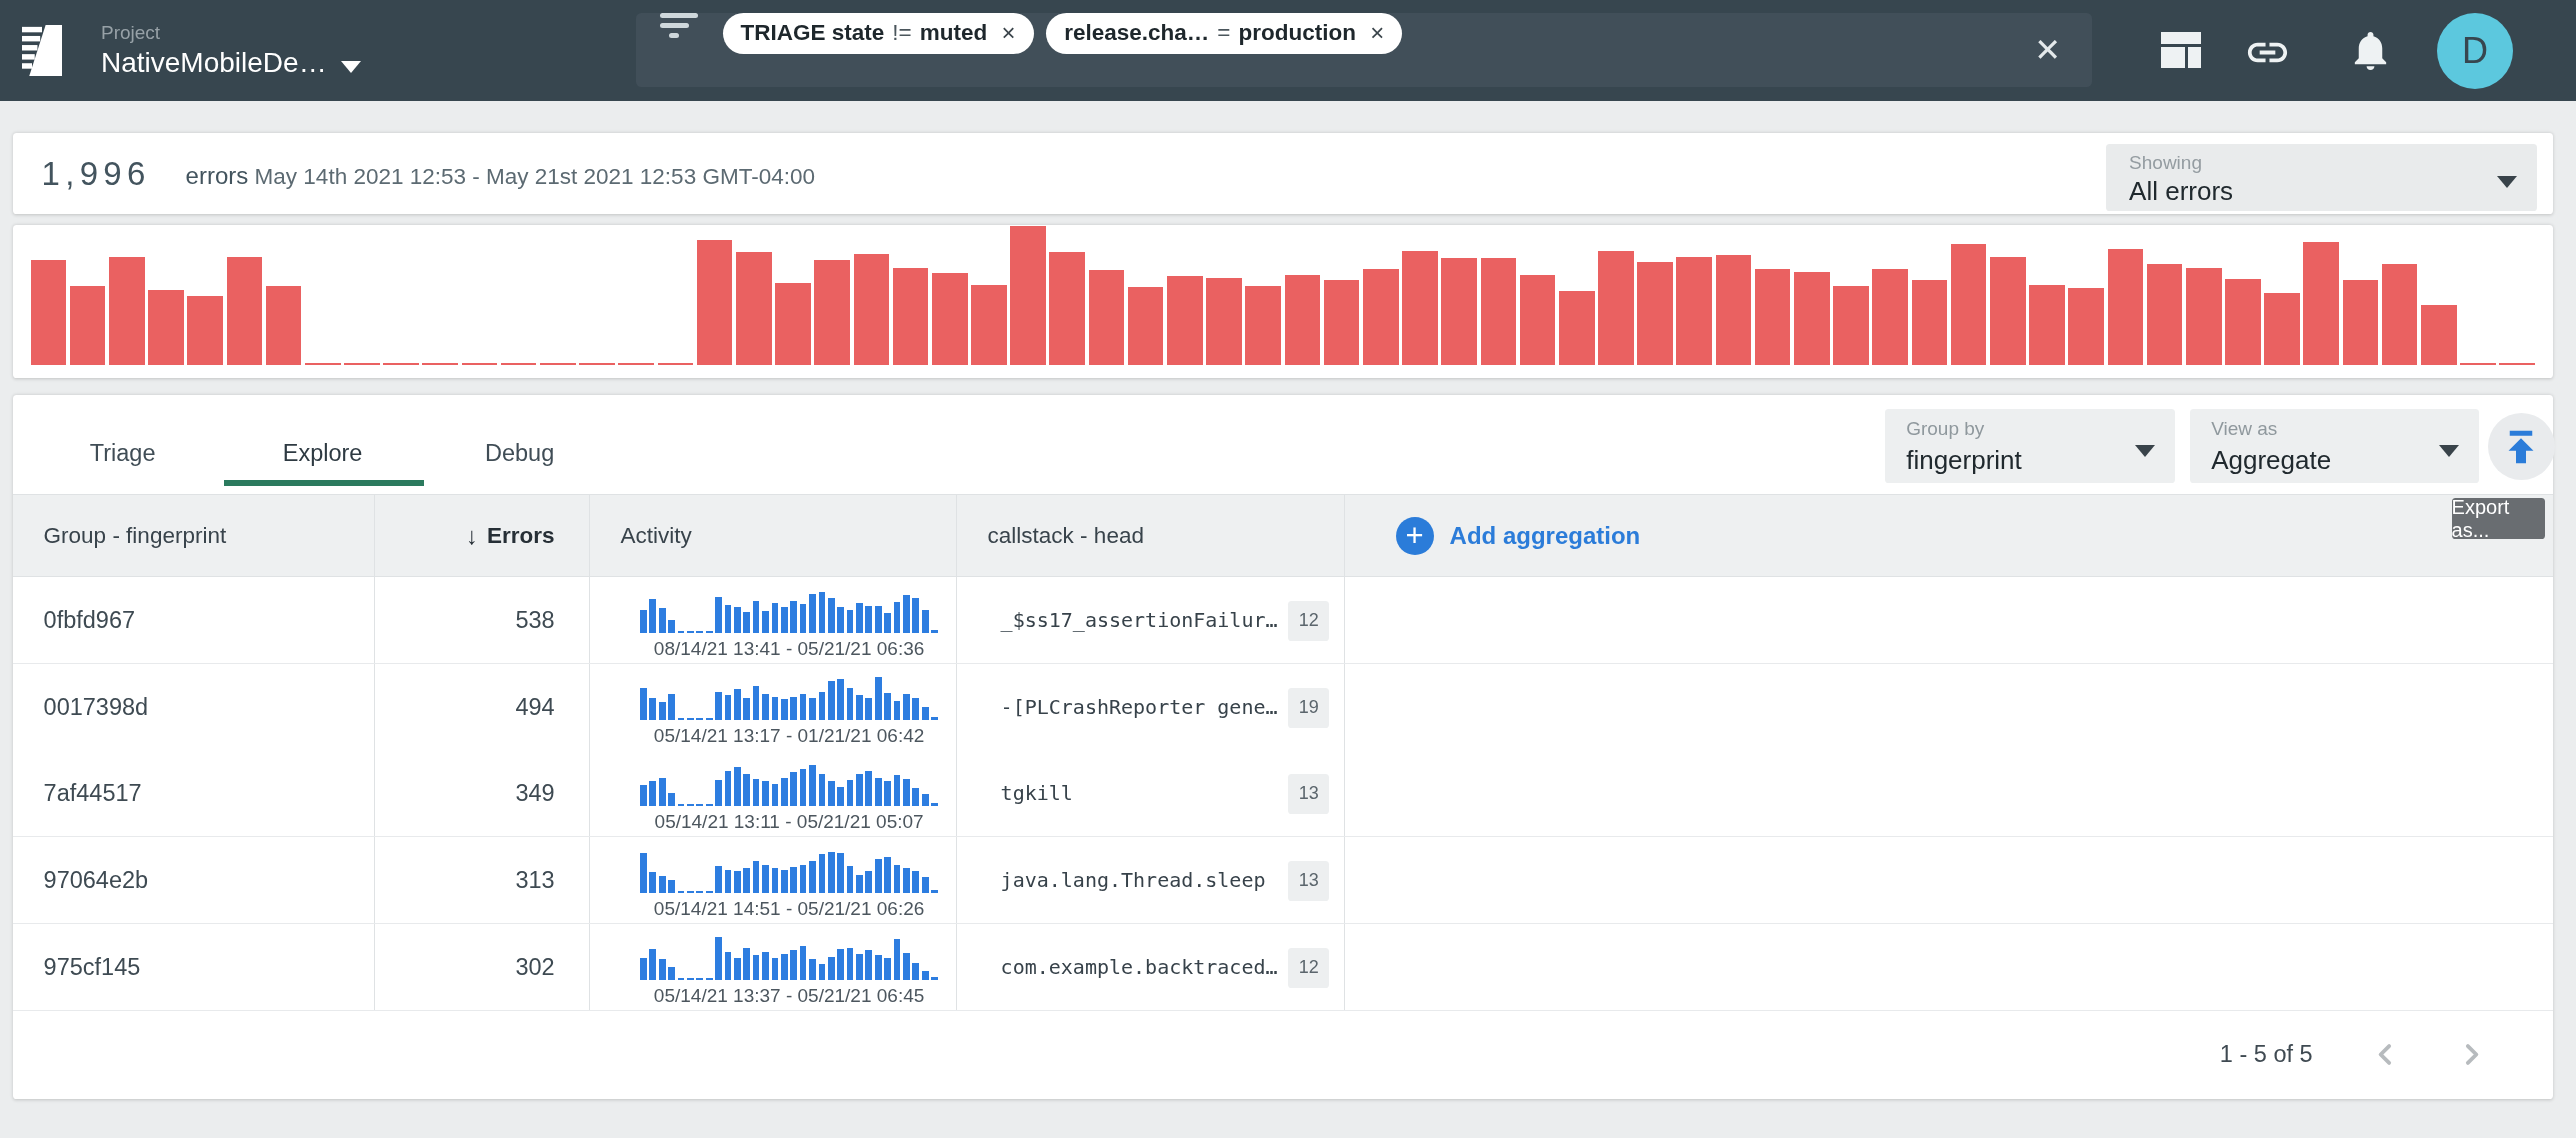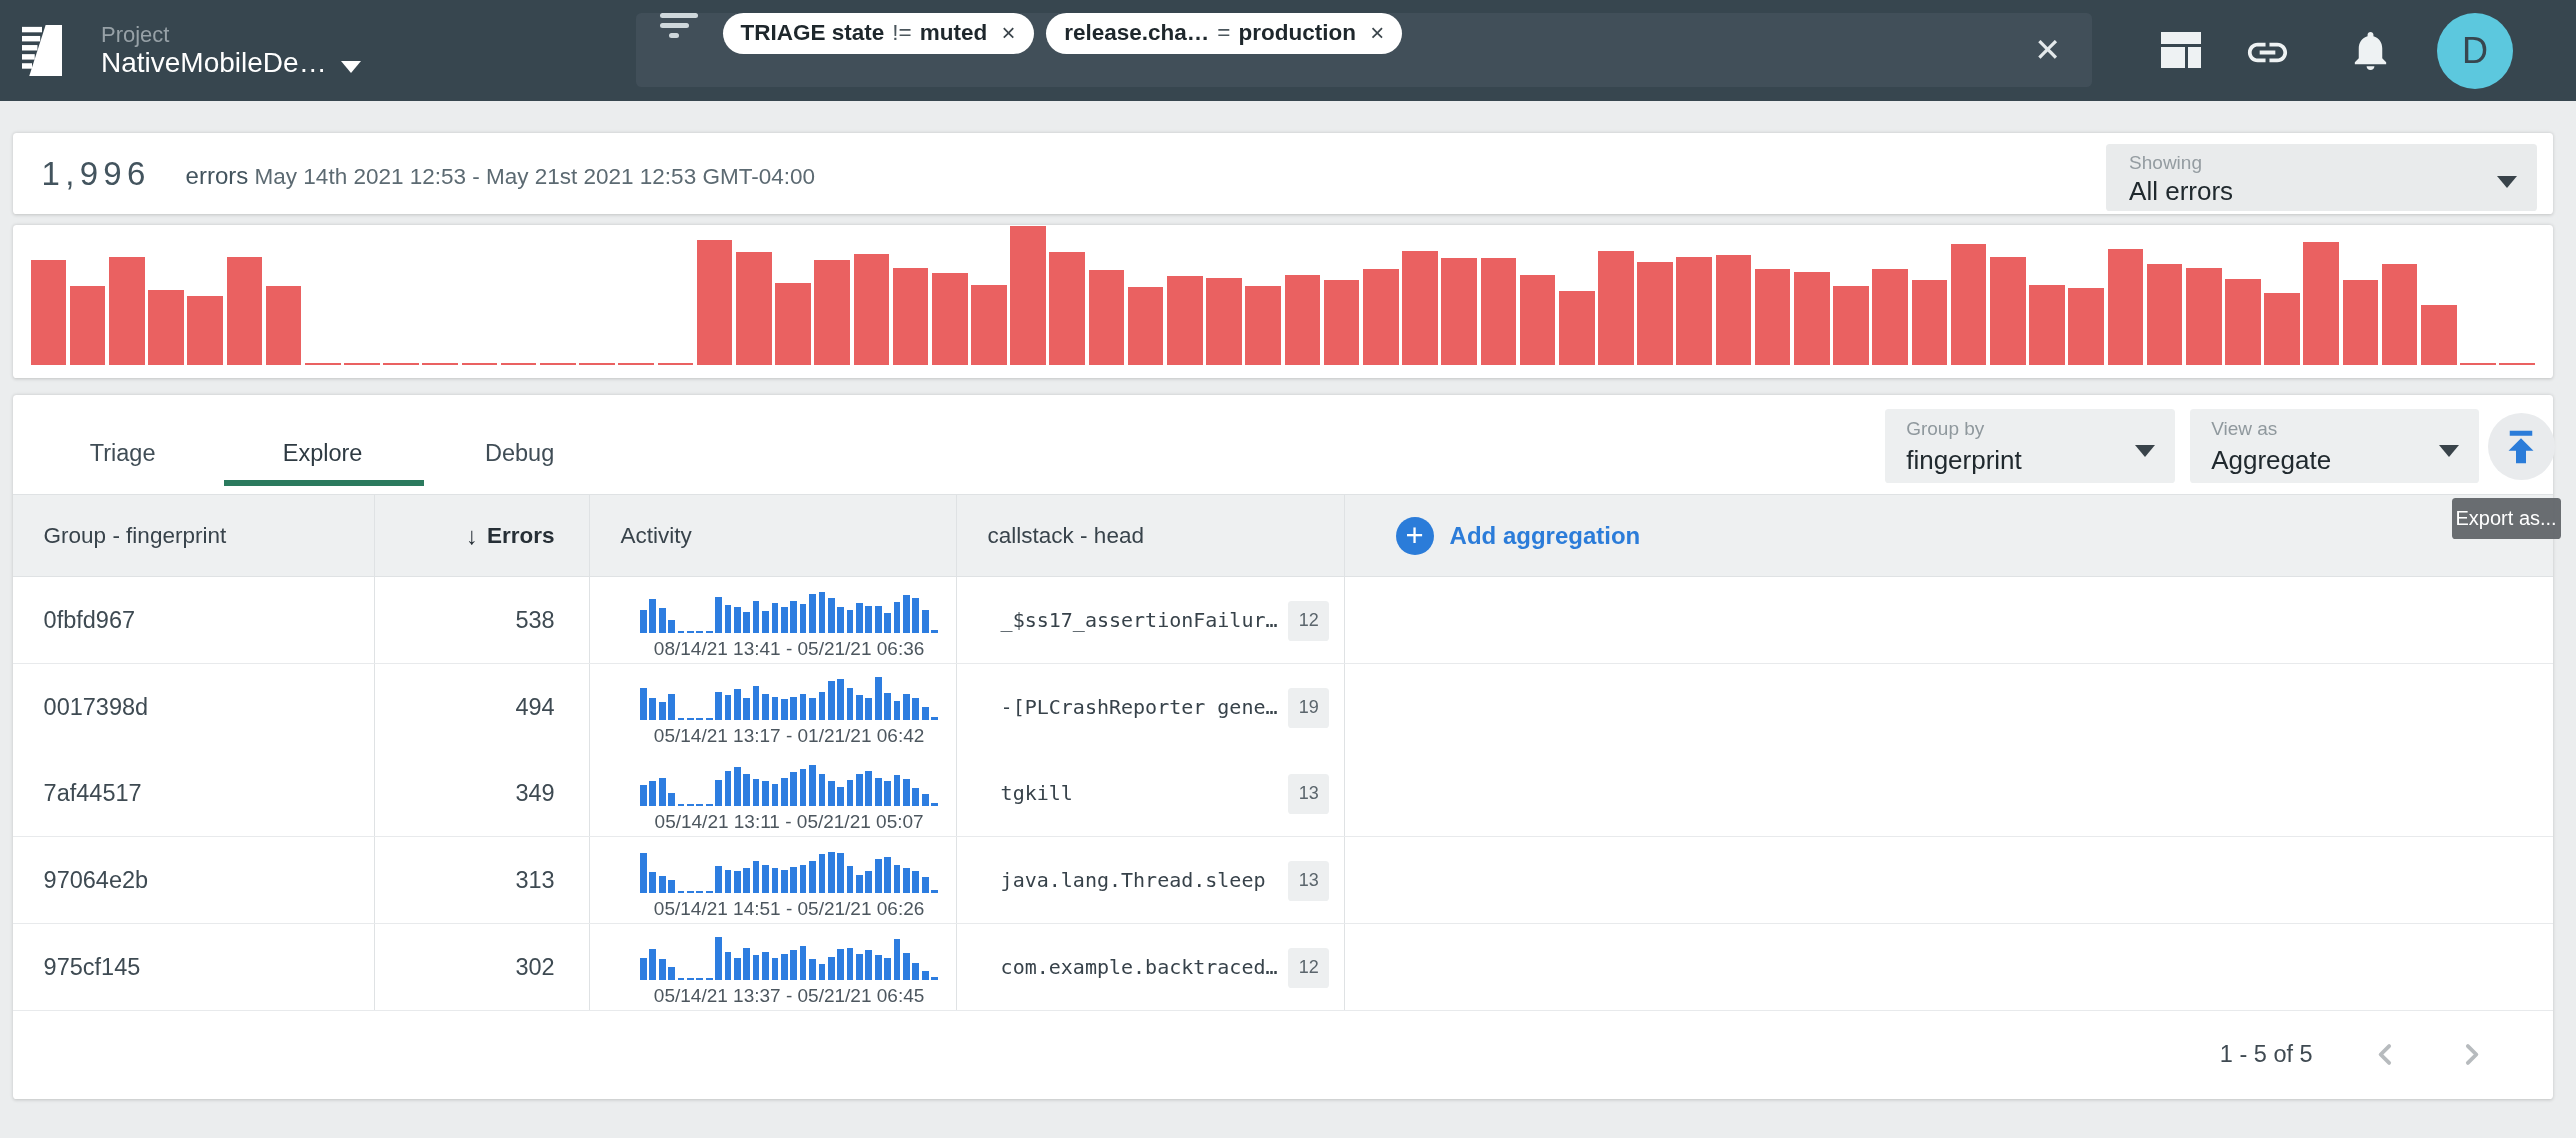--- a/index.html
+++ b/index.html
@@ -10,21 +10,21 @@
     --avatar:#5cc8de;
   }
   *{box-sizing:border-box;}
   html,body{margin:0;padding:0;}
   body{width:2576px;height:1138px;background:var(--page);
        font-family:"Liberation Sans",sans-serif;position:relative;overflow:hidden;}
 
   
   .topbar{position:absolute;left:0;top:0;width:2576px;height:101px;background:var(--topbar);}
   .logo{position:absolute;left:21.6px;top:25px;width:40px;height:51px;}
-  .proj-label{position:absolute;left:101px;top:21.6px;font-size:22px;color:var(--label);}
+  .proj-label{position:absolute;left:101px;top:21.6px;font-size:19px;color:var(--label);}
   .proj-name{position:absolute;left:101px;top:47px;font-size:28px;color:#fff;}
   .caret{width:0;height:0;border-left:10px solid transparent;border-right:10px solid transparent;border-top:12.6px solid #fff;}
   .proj-caret{position:absolute;left:341px;top:61px;}
   .tf-box{position:absolute;left:400px;top:12.6px;width:202px;height:74px;background:var(--topbar-box);border-radius:7.2px;}
   .tf-label{position:absolute;left:20px;top:9px;font-size:19px;color:var(--label);}
   .tf-value{position:absolute;left:20px;top:34px;font-size:28px;color:#fff;}
   .tf-caret{position:absolute;right:14.4px;top:34px;}
   .filterbar{position:absolute;left:636px;top:12.6px;width:1456px;height:74px;background:var(--filterbar);border-radius:5.4px;display:flex;align-items:flex-start;}
   .filter-icon{margin-left:23.5px;width:38px;height:27px;position:relative;flex:none;}
   .filter-icon i{position:absolute;left:0;background:#cfd8dc;height:5.4px;border-radius:2.7px;display:block;}
@@ -69,21 +69,21 @@
   .tab-explore{left:247px;width:126px;color:#2e3a42;}
   .tab-debug{left:453px;width:108px;}
   .tab-underline{position:absolute;left:211px;top:85px;width:200px;height:6.3px;background:var(--teal);}
   .ctl-box{position:absolute;top:14.4px;height:74px;background:#edeff0;border-radius:3.6px;}
   .groupby-box{left:1872px;width:290px;}
   .viewas-box{left:2177px;width:289px;}
   .ctl-label{position:absolute;left:21.6px;top:9px;font-size:19px;color:#8f989d;}
   .ctl-value{position:absolute;left:21.6px;top:36px;font-size:26px;color:#20292e;}
   .ctl-caret{position:absolute;right:20px;top:36px;}
   .export-btn{position:absolute;left:2475px;top:18px;width:67px;height:67px;border-radius:50%;background:#e9ebed;display:flex;align-items:center;justify-content:center;}
-  .tooltip{position:absolute;left:2439px;top:103px;width:109px;height:41px;background:rgba(95,99,103,.93);border-radius:3.6px;color:#fff;font-size:20px;display:flex;align-items:center;justify-content:center;z-index:5;}
+  .tooltip{position:absolute;left:2439px;top:103px;width:93px;height:41px;background:rgba(95,99,103,.93);border-radius:3.6px;color:#fff;font-size:20px;display:flex;align-items:center;justify-content:center;z-index:5;}
 
   
   .thead{position:absolute;left:0;right:0;top:99px;height:83px;background:#eef0f1;border-top:0.9px solid var(--border);border-bottom:0.9px solid var(--border);font-size:22.5px;color:#38434b;}
   .cell{position:absolute;top:0;height:100%;}
   .c1{left:0;width:361px;}
   .c2{left:361px;width:216px;border-left:0.9px solid var(--border);}
   .c3{left:576px;width:367px;border-left:0.9px solid var(--border);}
   .c4{left:943px;width:388px;border-left:0.9px solid var(--border);}
   .c5{left:1331px;right:0;width:auto;border-left:0.9px solid var(--border);}
   .thead .cell{display:flex;align-items:center;}

